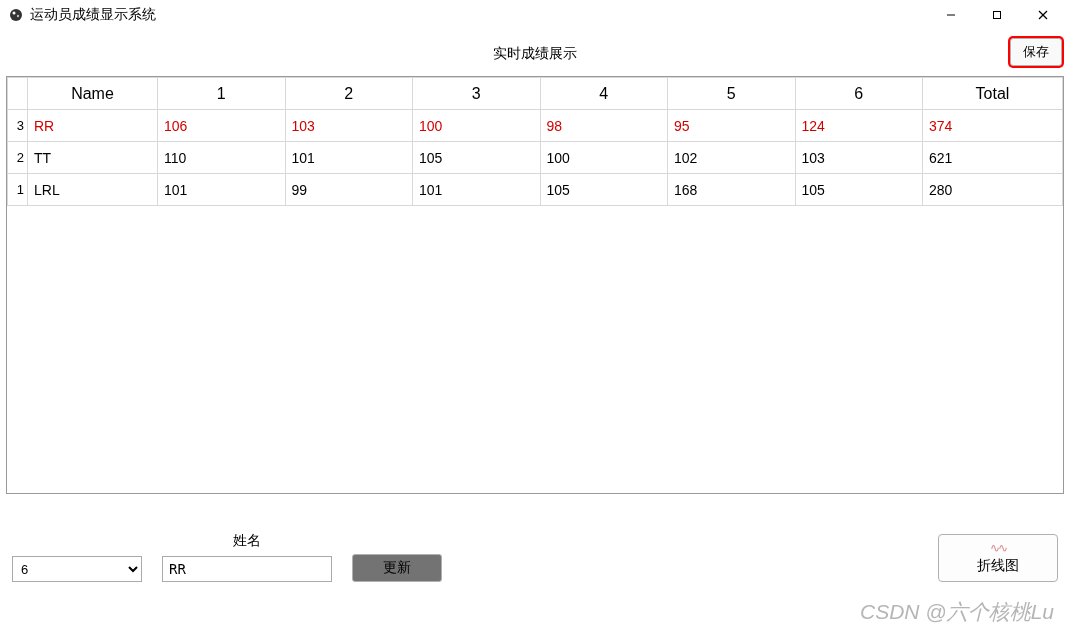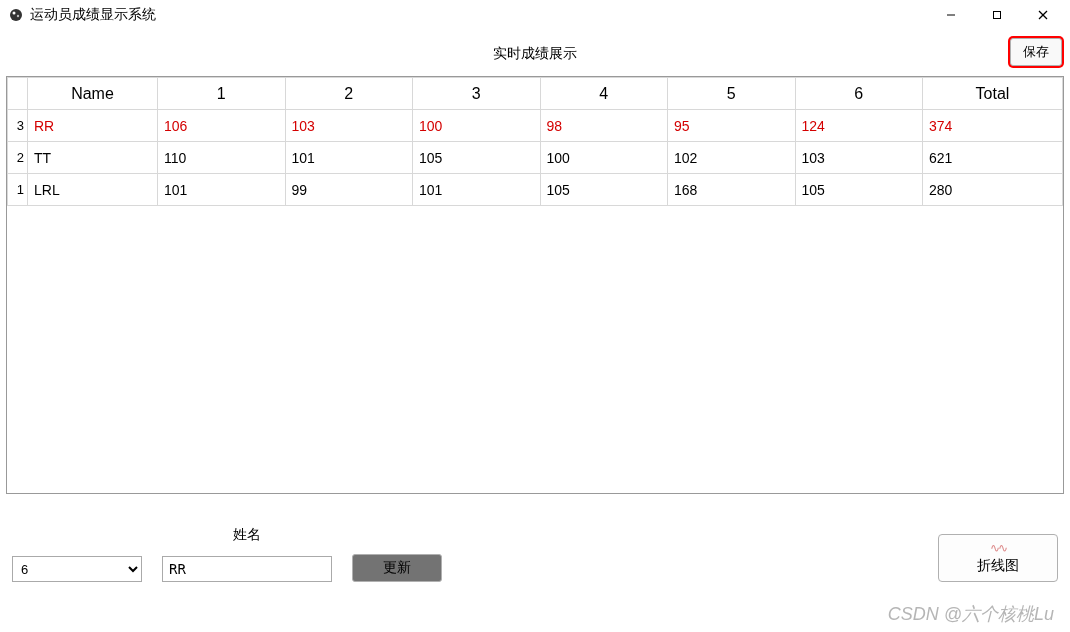--- a/index.html
+++ b/index.html
@@ -107,21 +107,21 @@
     display: flex;
     align-items: flex-end;
     gap: 20px;
     padding: 10px 6px 0 6px;
     height: 88px;
   }
   .ctrl-group {
     display: flex;
     flex-direction: column;
     align-items: center;
-    gap: 12px;
+    gap: 6px;
   }
   .ctrl-group .lbl { font-size: 14px; }
   select.combo {
     width: 130px; height: 26px;
     border: 1px solid #aaa;
     background: #fff;
     padding: 0 4px;
     font-size: 13px;
   }
   input.textfield {
@@ -173,21 +173,21 @@
     gap: 2px;
     font-size: 14px;
   }
   .chart-icon { color: #d88; font-size: 12px; letter-spacing:-2px; }
   .bottom-spacer { flex: 1; }
   .watermark {
     position: absolute;
     right: 16px;
     bottom: 6px;
     color: rgba(120,120,120,0.55);
-    font-size: 18px;
+    font-size: 21px;
     pointer-events: none;
     font-style: italic;
   }
 </style>
 </head>
 <body>
 
 <div class="titlebar">
   <span class="app-icon">
     <svg width="16" height="16" viewBox="0 0 16 16">

